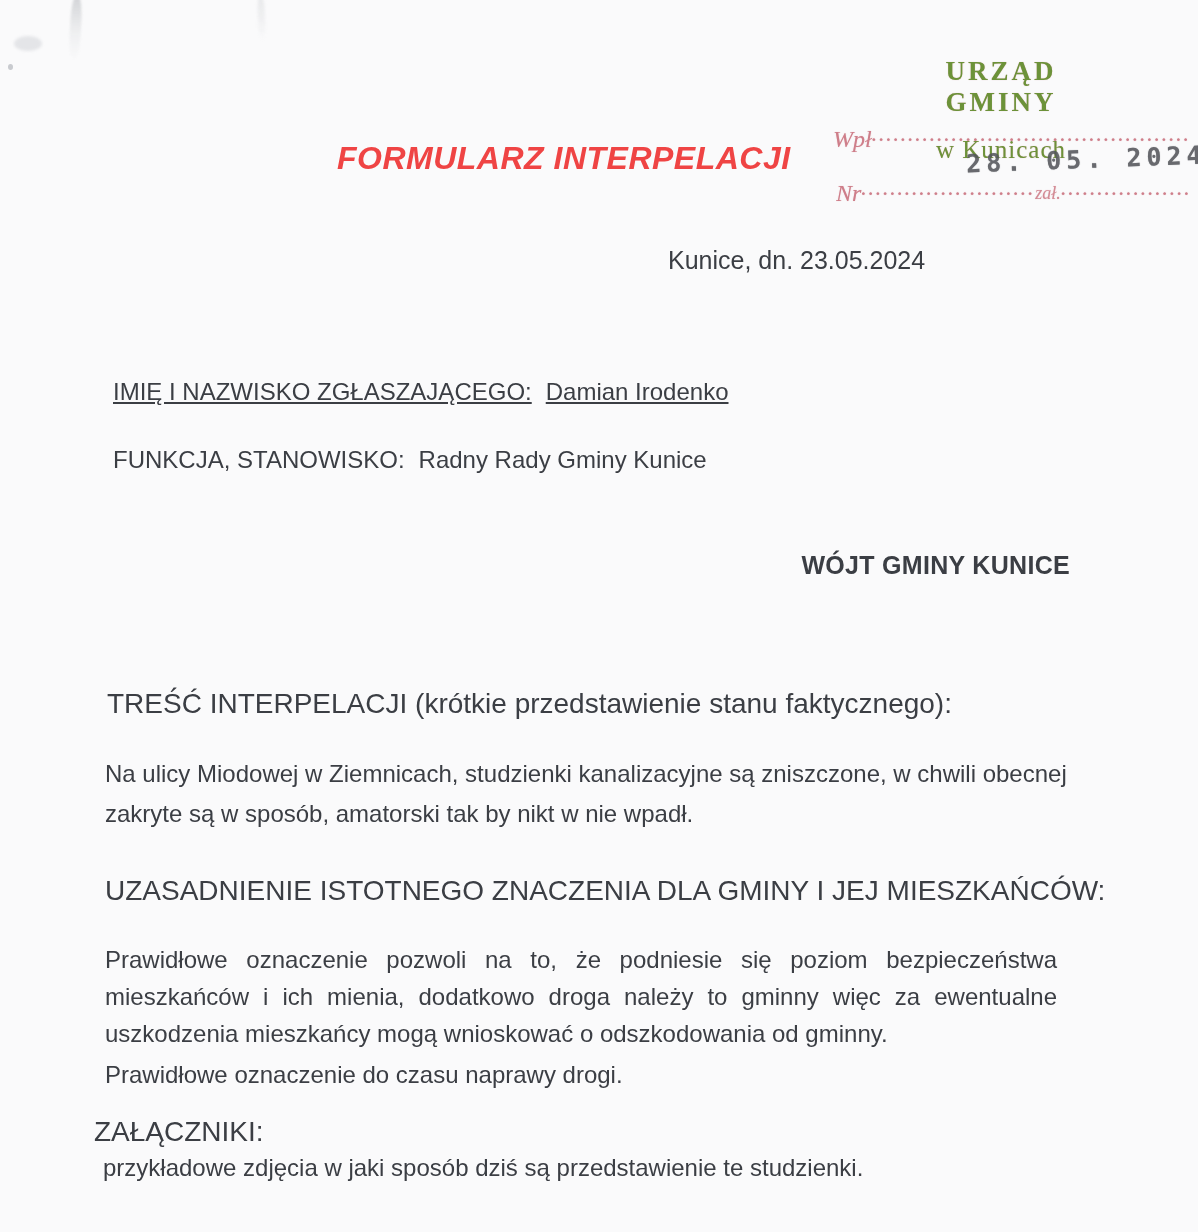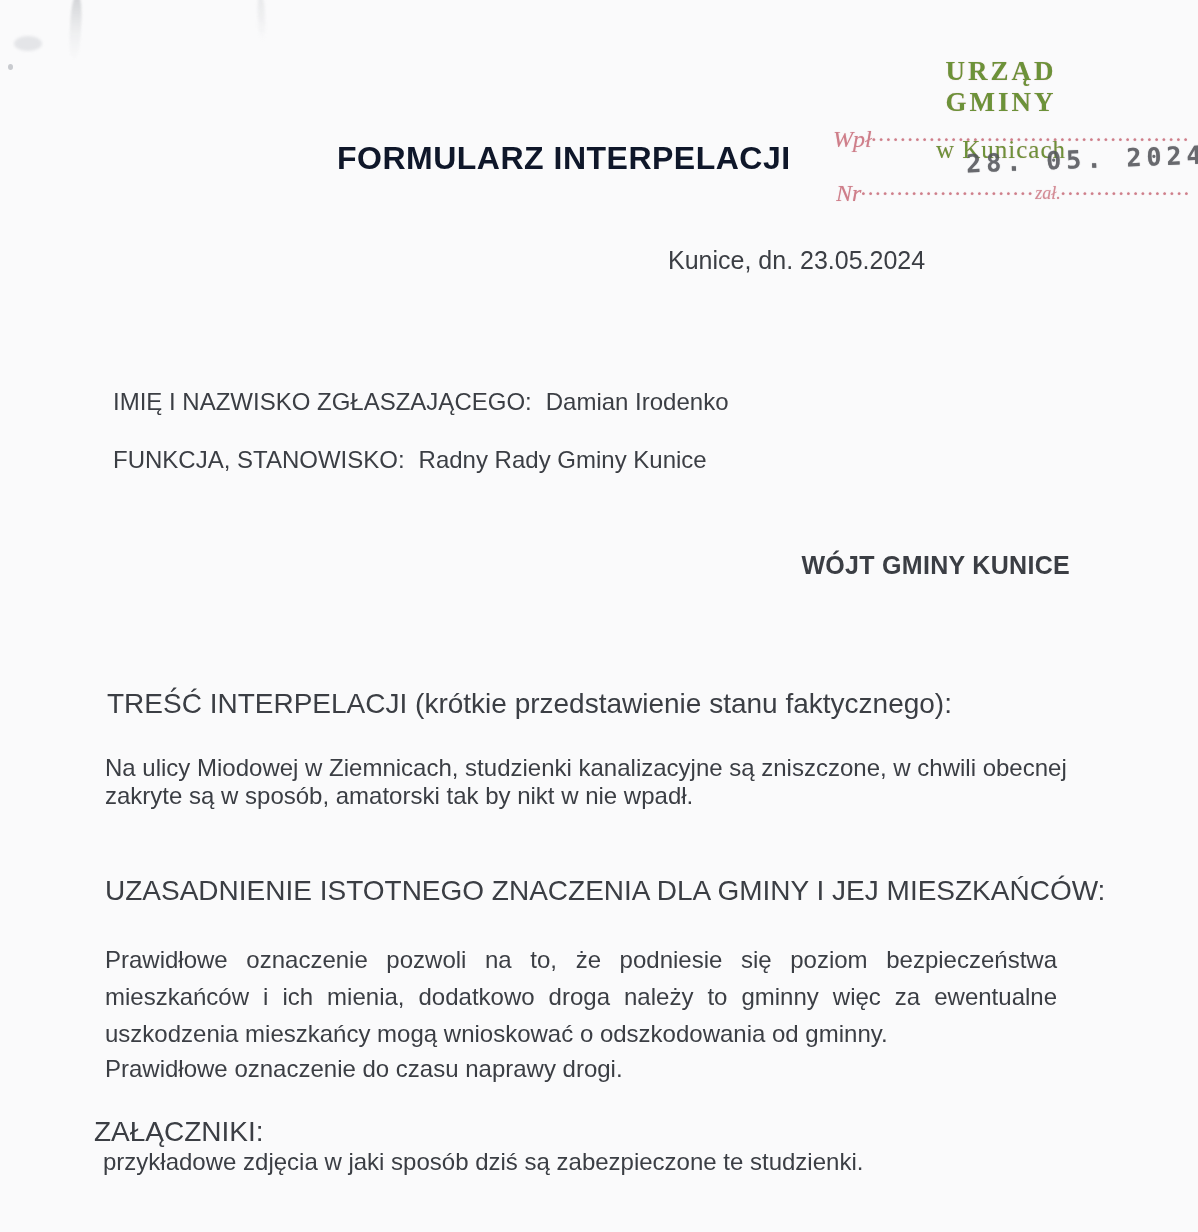--- a/index.html
+++ b/index.html
@@ -51,37 +51,38 @@
   .date-stamp{
     left:966px;top:145px;
     font-family:"DejaVu Sans Mono",monospace;font-weight:bold;
     font-size:25px;letter-spacing:5px;color:#54565b;opacity:.88;
     transform:rotate(-2.2deg);white-space:nowrap;
     text-shadow:0 0 1px rgba(84,86,91,.6);
   }
   
   .doc-title{
     left:337px;top:140px;
-    font-size:32px;font-weight:bold;letter-spacing:.5px;color:#0f172a;
+    font-size:32px;font-weight:bold;letter-spacing:.5px;color:#ef4444;
     white-space:nowrap;
+    font-style:italic;
   }
   .city-date{left:668px;top:246px;font-size:25px;white-space:nowrap;}
   .field-row{left:113px;font-size:24px;white-space:nowrap;}
   .field-row .value{margin-left:14px;}
-  .row-name{top:388px;}
+  .row-name{top:378px;text-decoration:underline;}
   .row-role{top:446px;}
   .addressee{right:128px;top:551px;text-align:right;white-space:nowrap;}
   .addressee .a1{font-size:25px;font-weight:bold;letter-spacing:.3px;margin-bottom:9px;text-align:right;}
   .addressee .a2{font-size:24px;line-height:31px;}
   .addressee .a3{font-size:24px;line-height:31px;}
   .sec-heading{font-size:28px;white-space:nowrap;}
   .h-content{left:107px;top:688px;}
   .h-just{left:105px;top:875px;}
   .h-attach{left:94px;top:1116px;}
-  .para{font-size:24px;line-height:28px;}
+  .para{font-size:24px;line-height:40px;}
   .p-content{left:105px;top:754px;width:985px;}
   .p-just{left:105px;top:941px;width:952px;text-align:justify;line-height:37px;}
   .p-note{left:105px;top:1055px;white-space:nowrap;}
   .p-attach{left:103px;top:1148px;white-space:nowrap;}
 </style>
 </head>
 <body>
 
 <div class="abs streak"></div>
 <div class="abs streak2"></div>
@@ -120,13 +121,13 @@
 </div>
 
 <div class="abs sec-heading h-content">TREŚĆ INTERPELACJI (krótkie przedstawienie stanu faktycznego):</div>
 <div class="abs para p-content">Na ulicy Miodowej w Ziemnicach, studzienki kanalizacyjne są zniszczone, w chwili obecnej zakryte są w sposób, amatorski tak by nikt w nie wpadł.</div>
 
 <div class="abs sec-heading h-just">UZASADNIENIE ISTOTNEGO ZNACZENIA DLA GMINY I JEJ MIESZKAŃCÓW:</div>
 <div class="abs para p-just">Prawidłowe oznaczenie pozwoli na to, że podniesie się poziom bezpieczeństwa mieszkańców i ich mienia, dodatkowo droga należy to gminny więc za ewentualne uszkodzenia mieszkańcy mogą wnioskować o odszkodowania od gminny.</div>
 <div class="abs para p-note">Prawidłowe oznaczenie do czasu naprawy drogi.</div>
 
 <div class="abs sec-heading h-attach">ZAŁĄCZNIKI:</div>
-<div class="abs para p-attach">przykładowe zdjęcia w jaki sposób dziś są zabezpieczone te studzienki.</div>
+<div class="abs para p-attach">przykładowe zdjęcia w jaki sposób dziś są przedstawienie te studzienki.</div>
 
 </body></html>

